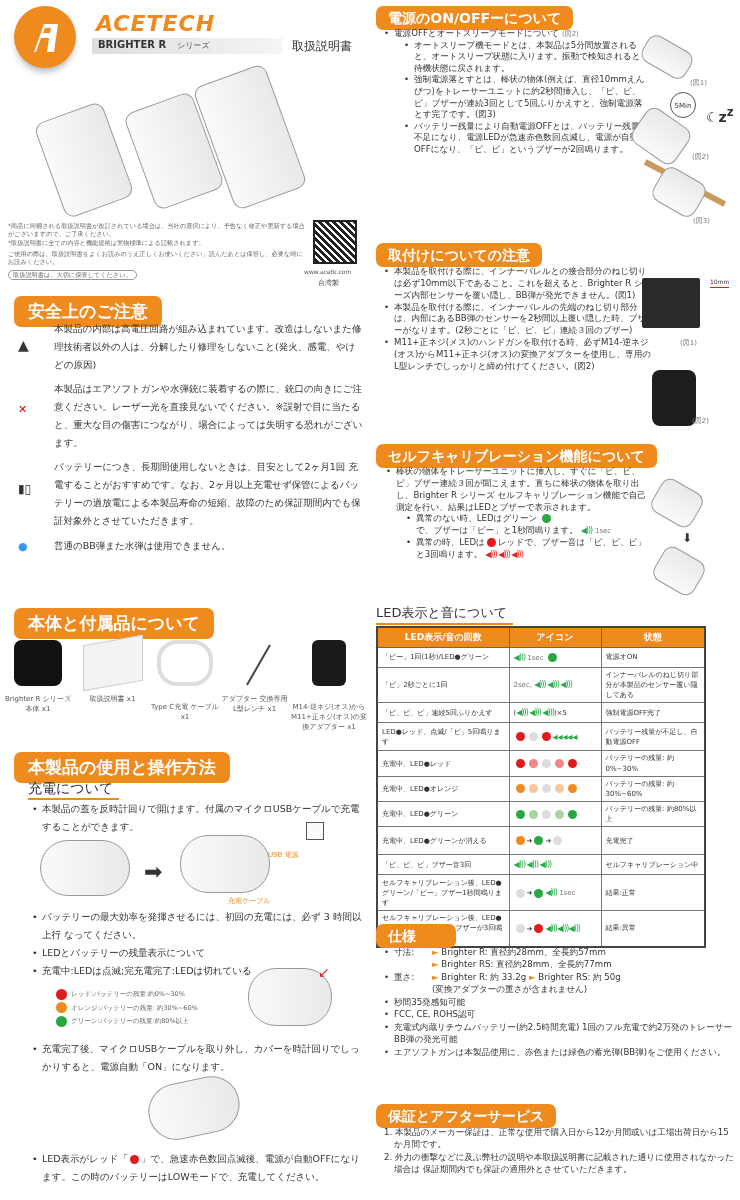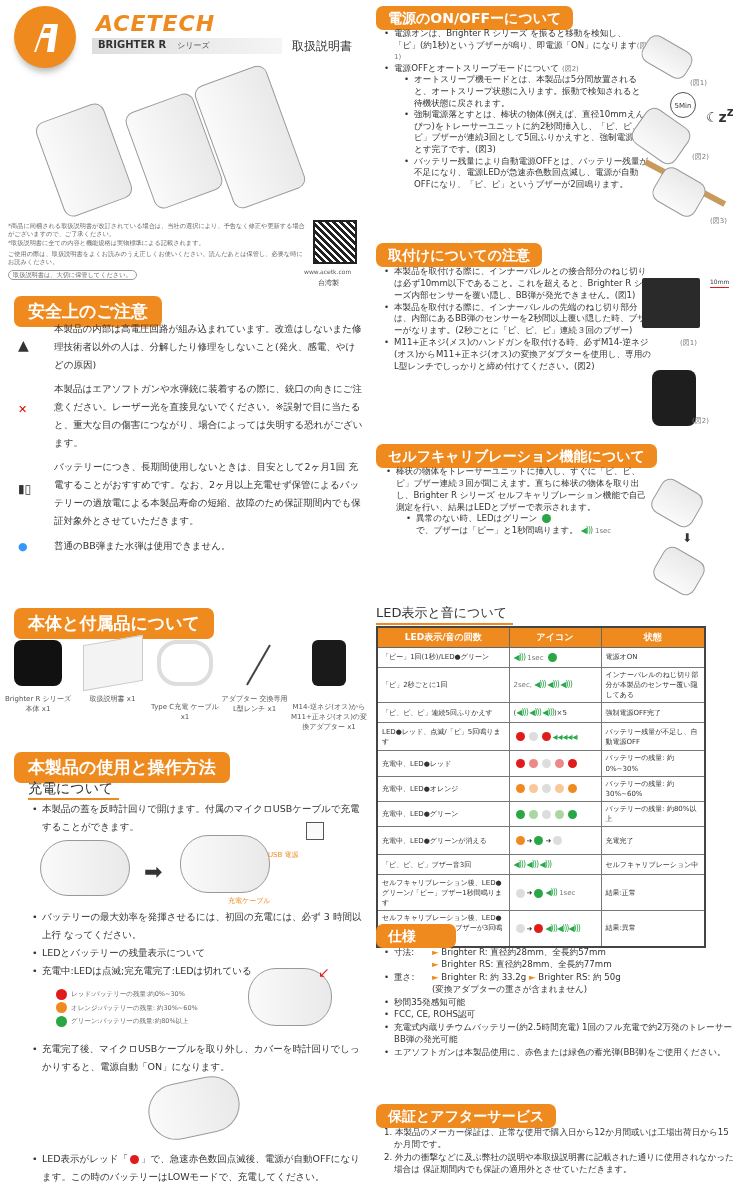--- a/index.html
+++ b/index.html
@@ -143,38 +143,37 @@
     <li><span>LED表示がレッド「</span><span class="dot" style="background:#e01b1b"></span><span>」で、急速赤色数回点滅後、電源が自動OFFになります。この時のバッテリーはLOWモードで、充電してください。</span></li>
   </ul>
 </div>
 
 <div class="col right">
 
   <div class="abs" style="left:6px;top:6px">
     <span class="hdr md">電源のON/OFFーについて</span>
   </div>
   <ul class="b abs" style="left:14px;top:28px;width:265px;font-size:8.6px;line-height:1.35">
-    <li><span>電源オンは、Brighter R シリーズ を振ると移動を検知し、「ピ」(約1秒)というブザーが鳴り、即電源「ON」になります</span><span class="fig">(図1)</span></li>
     <li><span>電源OFFとオートスリープモードについて</span> <span class="fig">(図2)</span>
       <ul class="b">
         <li>オートスリープ機モードとは、本製品は5分間放置されると、オートスリープ状態に入ります。振動で検知されると待機状態に戻されます。</li>
         <li>強制電源落とすとは、棒状の物体(例えば、直径10mmえんぴつ)をトレーサーユニットに約2秒間挿入し、「ピ、ピ、ピ」ブザーが連続3回として5回ふりかえすと、強制電源落とす完了です。(図3)</li>
         <li>バッテリー残量により自動電源OFFとは、バッテリー残量が不足になり、電源LEDが急速赤色数回点滅し、電源が自動OFFになり、「ピ、ピ」というブザーが2回鳴ります。</li>
       </ul>
     </li>
   </ul>
   <div class="illu" style="left:282px;top:32px;width:30px;height:50px;transform:rotate(-60deg)"></div>
   <div class="abs fig" style="left:320px;top:78px">(図1)</div>
   <div class="abs" style="left:300px;top:92px;width:26px;height:26px;border:1px solid #555;border-radius:50%;font-size:7px;text-align:center;line-height:26px"><span>5Min</span></div>
   <div class="abs" style="left:336px;top:104px;font-size:14px;font-weight:bold;color:#333">☾z<sup>z</sup></div>
   <div class="illu" style="left:270px;top:110px;width:42px;height:52px;transform:rotate(-55deg)"></div>
   <div class="abs fig" style="left:322px;top:152px">(図2)</div>
   <div class="abs" style="left:270px;top:180px;width:90px;height:6px;background:#c89a5c;transform:rotate(28deg)"></div>
   <div class="illu" style="left:290px;top:168px;width:38px;height:48px;transform:rotate(-60deg)"></div>
-  <div class="abs fig" style="left:340px;top:216px">(図3)</div>
+  <div class="abs fig" style="left:323px;top:216px">(図3)</div>
 
   <div class="abs" style="left:6px;top:243px">
     <span class="hdr md">取付けについての注意</span>
   </div>
   <ul class="b abs" style="left:14px;top:266px;width:268px;font-size:8.6px;line-height:1.38">
     <li>本製品を取付ける際に、インナーバレルとの接合部分のねじ切りは必ず10mm以下であること。これを超えると、Brighter R シリーズ内部センサーを覆い隠し、BB弾が発光できません。(図1)</li>
     <li>本製品を取付ける際に、インナーバレルの先端のねじ切り部分は、内部にあるBB弾のセンサーを2秒間以上覆い隠した時、ブザーがなります。(2秒ごとに「ピ、ピ、ピ」連続３回のブザー)</li>
     <li>M11+正ネジ(メス)のハンドガンを取付ける時、必ずM14-逆ネジ(オス)からM11+正ネジ(オス)の変換アダプターを使用し、専用のL型レンチでしっかりと締め付けてください。(図2)</li>
   </ul>
   <div class="abs" style="left:272px;top:278px;width:58px;height:50px;background:#2a2a2a;border-radius:2px"></div>
@@ -183,20 +182,21 @@
   <div class="abs" style="left:282px;top:370px;width:44px;height:56px;background:#1e1e1e;border-radius:8px"></div>
   <div class="abs fig" style="left:322px;top:416px">(図2)</div>
 
   <div class="abs" style="left:6px;top:444px">
     <span class="hdr md">セルフキャリブレーション機能について</span>
   </div>
   <ul class="b abs" style="left:16px;top:466px;width:268px;font-size:8.6px;line-height:1.38">
     <li><span>棒状の物体をトレーサーユニットに挿入し、すぐに「ピ、ピ、ピ」ブザー連続３回が聞こえます。直ちに棒状の物体を取り出し、Brighter R シリーズ セルフキャリブレーション機能で自己測定を行い、結果はLEDとブザーで表示されます。</span>
       <ul class="b">
         <li><span>異常のない時、LEDはグリーン</span> <span class="dot" style="background:#28a745"></span><br><span>で、ブザーは「ピー」と1秒間鳴ります。</span> <span class="spk">◀)))</span> <span class="fig">1sec</span></li>
+        <li><span>異常の時、LEDは</span><span class="dot" style="background:#e01b1b"></span><span>レッドで、ブザー音は「ピ、ピ、ピ」と3回鳴ります。</span> <span class="spk r">◀))) ◀))) ◀)))</span></li>
       </ul>
     </li>
   </ul>
   <div class="illu" style="left:288px;top:480px;width:38px;height:46px;transform:rotate(-60deg)"></div>
   <div class="abs" style="left:312px;top:530px;font-size:12px">⬇</div>
   <div class="illu" style="left:290px;top:548px;width:38px;height:46px;transform:rotate(-60deg)"></div>
 
   <div class="abs" style="left:6px;top:604px">
     <span class="sub" style="font-size:13px">LED表示と音について</span>
   </div>

